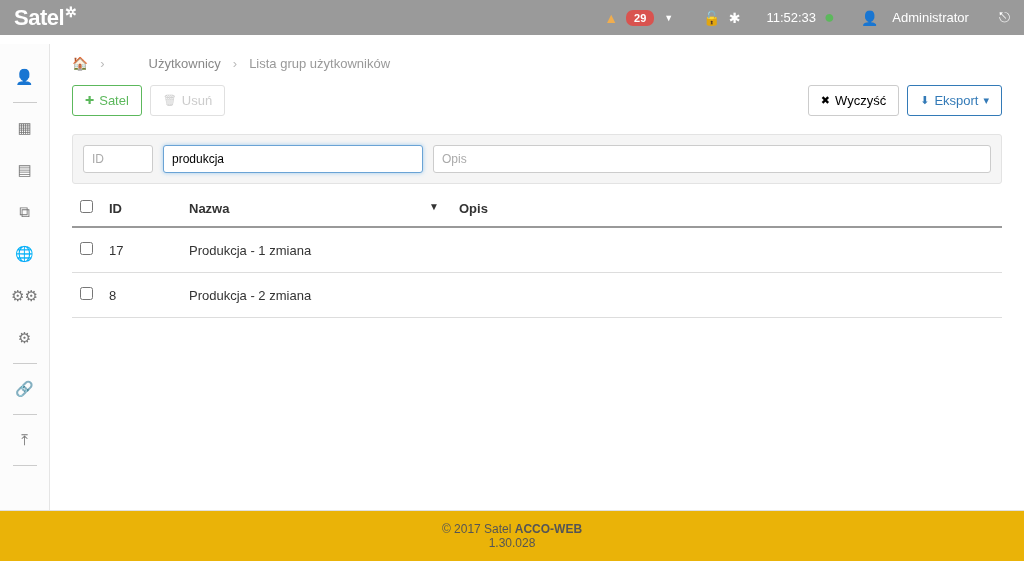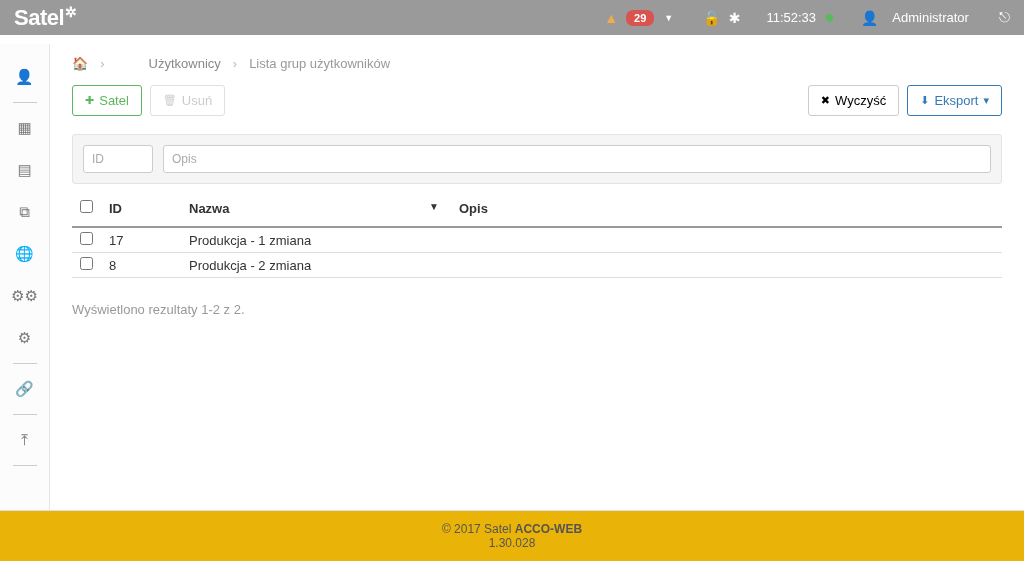--- a/index.html
+++ b/index.html
@@ -43,21 +43,21 @@
     .search-input { border: 1px solid #ccc; border-radius: 3px; padding: 6px 8px; font-size: 12px; }
     .search-input.focused { border-color: #6aa3d5; box-shadow: 0 0 4px rgba(102,175,233,.6); outline: none; flex: 0 0 260px; }
     .search-id { width: 70px; }
     .search-name { flex: 0 0 260px; }
     .search-opis { flex: 1; }
     input::placeholder { color: #aaa; }
 
     
     .table { width: 100%; border-collapse: collapse; margin-top: 6px; }
     .table th { text-align: left; padding: 10px 8px; border-bottom: 2px solid #999; font-weight: bold; font-size: 13px; }
-    .table td { padding: 4px 8px; border-bottom: 1px solid #ddd; font-size: 13px; }
+    .table td { padding: 14px 8px; border-bottom: 1px solid #ddd; font-size: 13px; }
     .checkbox-cell { width: 28px; }
     .checkbox-cell input { cursor: pointer; }
     .sort-arrow { font-size: 10px; margin-left: 6px; }
     .th-id { width: 80px; }
     .th-name { width: 270px; position: relative; }
     .th-opis { }
 
     .results-text { color: #999; margin-top: 24px; font-size: 13px; }
 
     
@@ -152,20 +152,21 @@
     </button>
     <button class="btn btn-blue">
       <span class="btn-icon">⬇</span>
       <span>Eksport</span>
       <span class="btn-icon">▾</span>
     </button>
   </div>
 
   <div class="search-row">
     <input class="search-input search-id" placeholder="ID" style="">
+    <input class="search-input search-name focused" value="produkcja" style="">
     <input class="search-input search-opis" placeholder="Opis" style="">
   </div>
 
   <table class="table">
     <thead>
       <tr>
         <th class="checkbox-cell">
           <input type="checkbox" style="">
         </th>
         <th class="th-id">
@@ -189,21 +190,20 @@
       </tr>
       <tr>
         <td class="checkbox-cell"><input type="checkbox" style=""></td>
         <td>8</td>
         <td>Produkcja - 2 zmiana</td>
         <td></td>
       </tr>
     </tbody>
   </table>
 
-  <div class="results-text">Wyświetlono rezultaty 1-2 z 2.</div>
 </div>
 
 <div class="footer">
   <div>
     <span>© 2017 Satel </span><strong>ACCO-WEB</strong>
   </div>
   <div>1.30.028</div>
 </div>
 
 </body></html>

